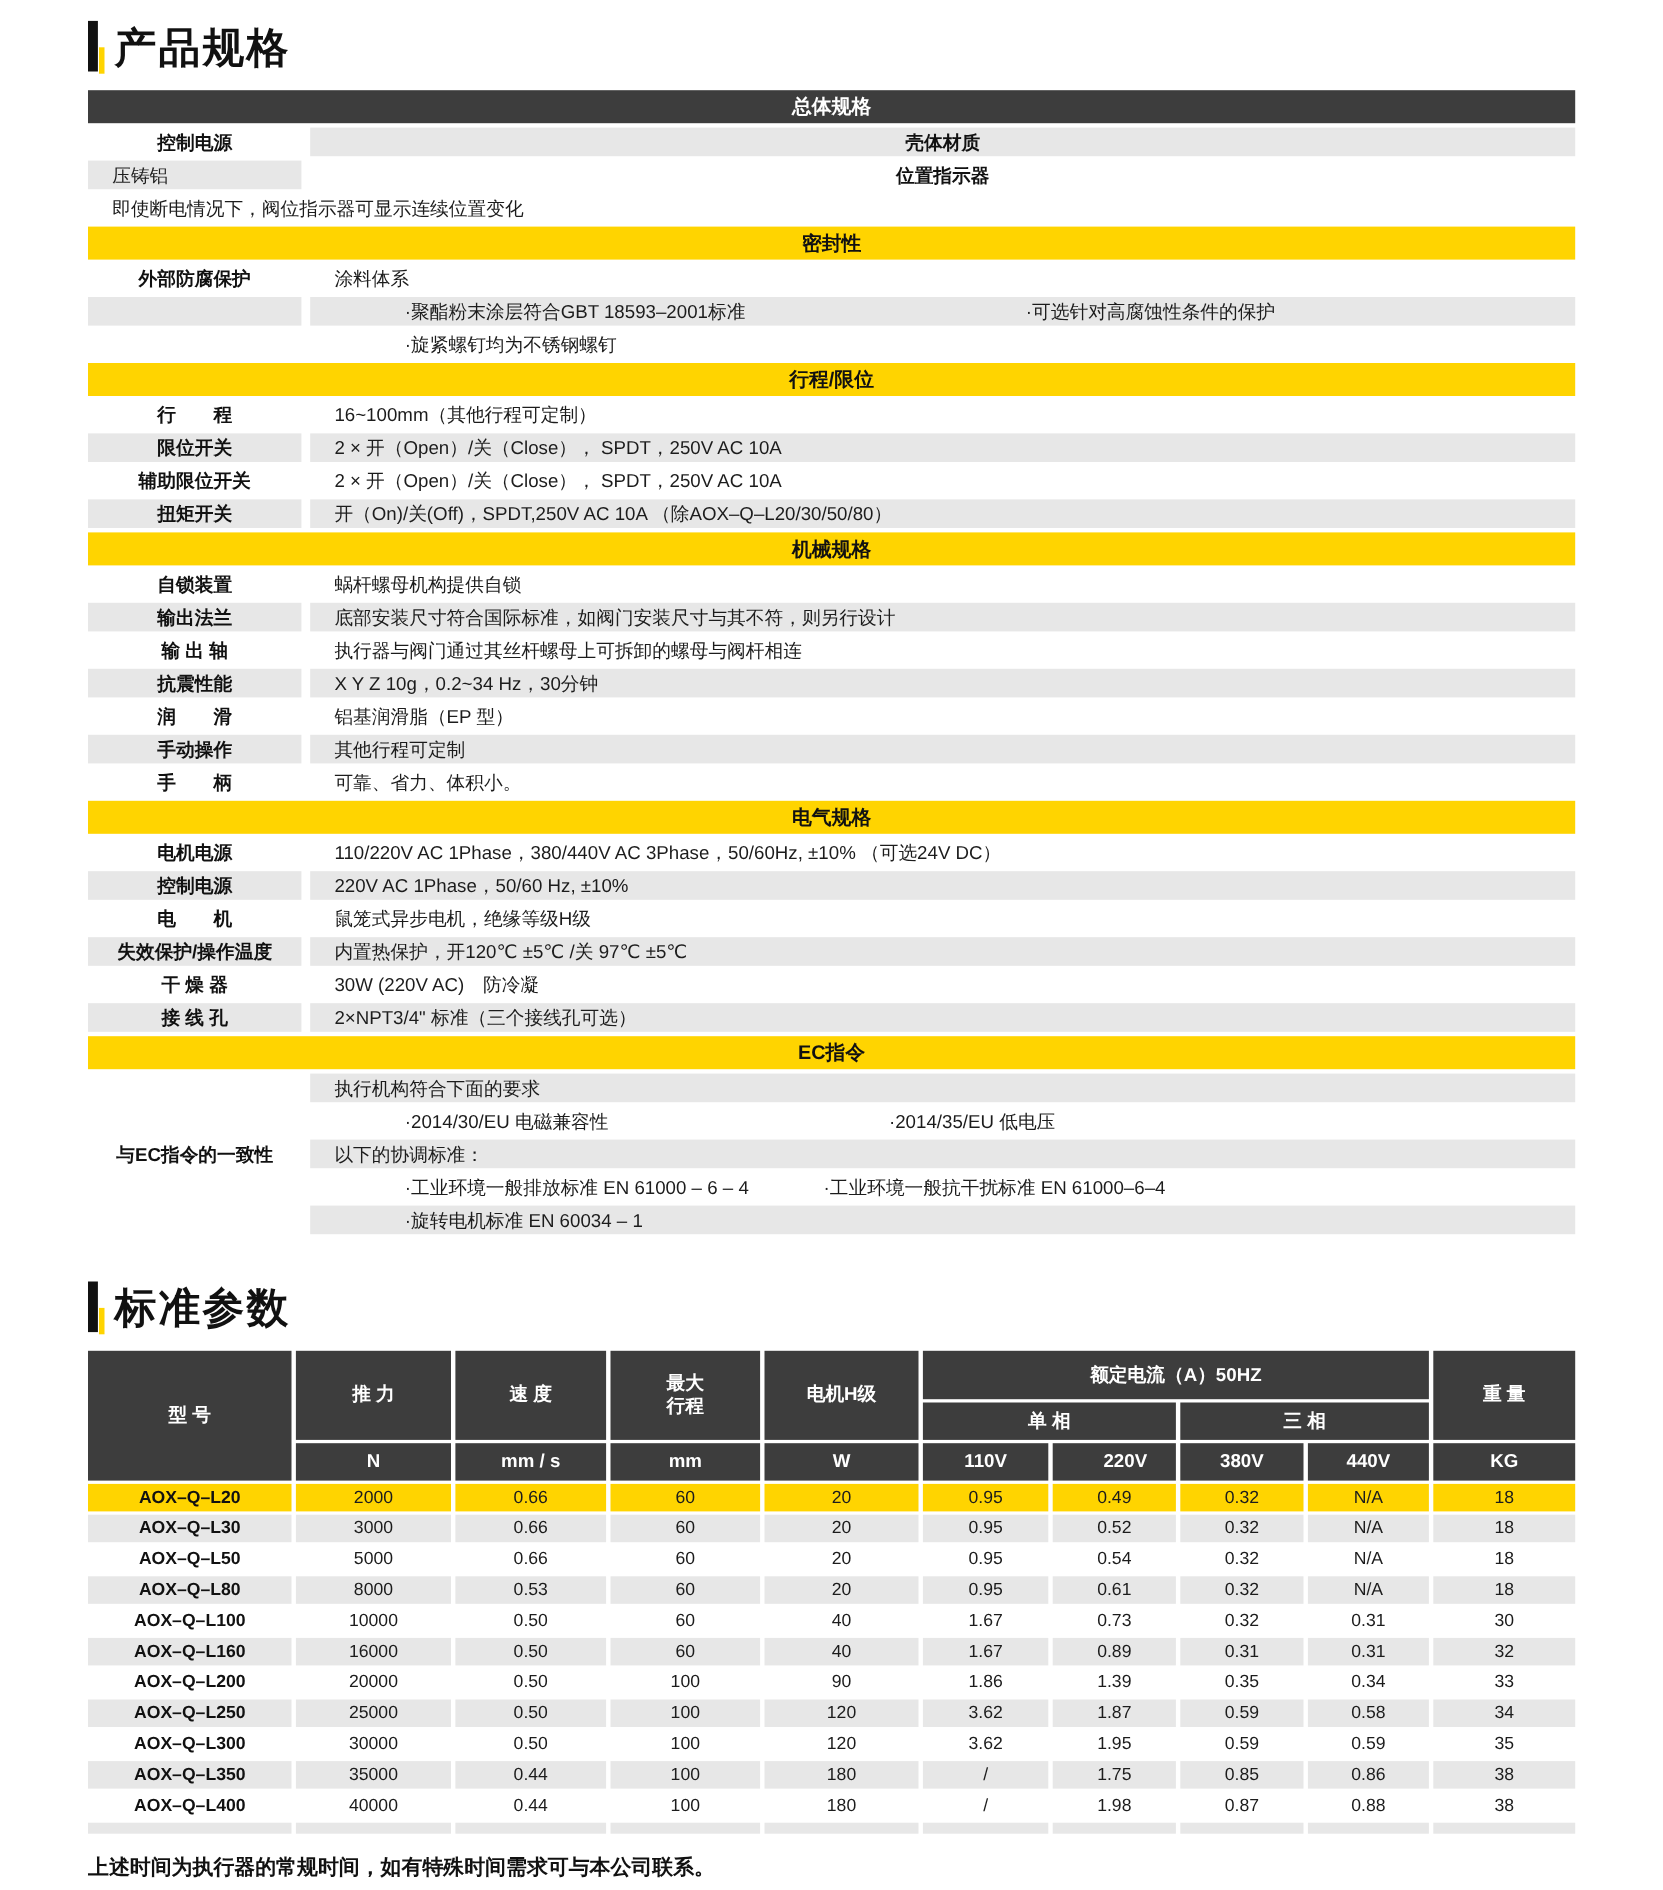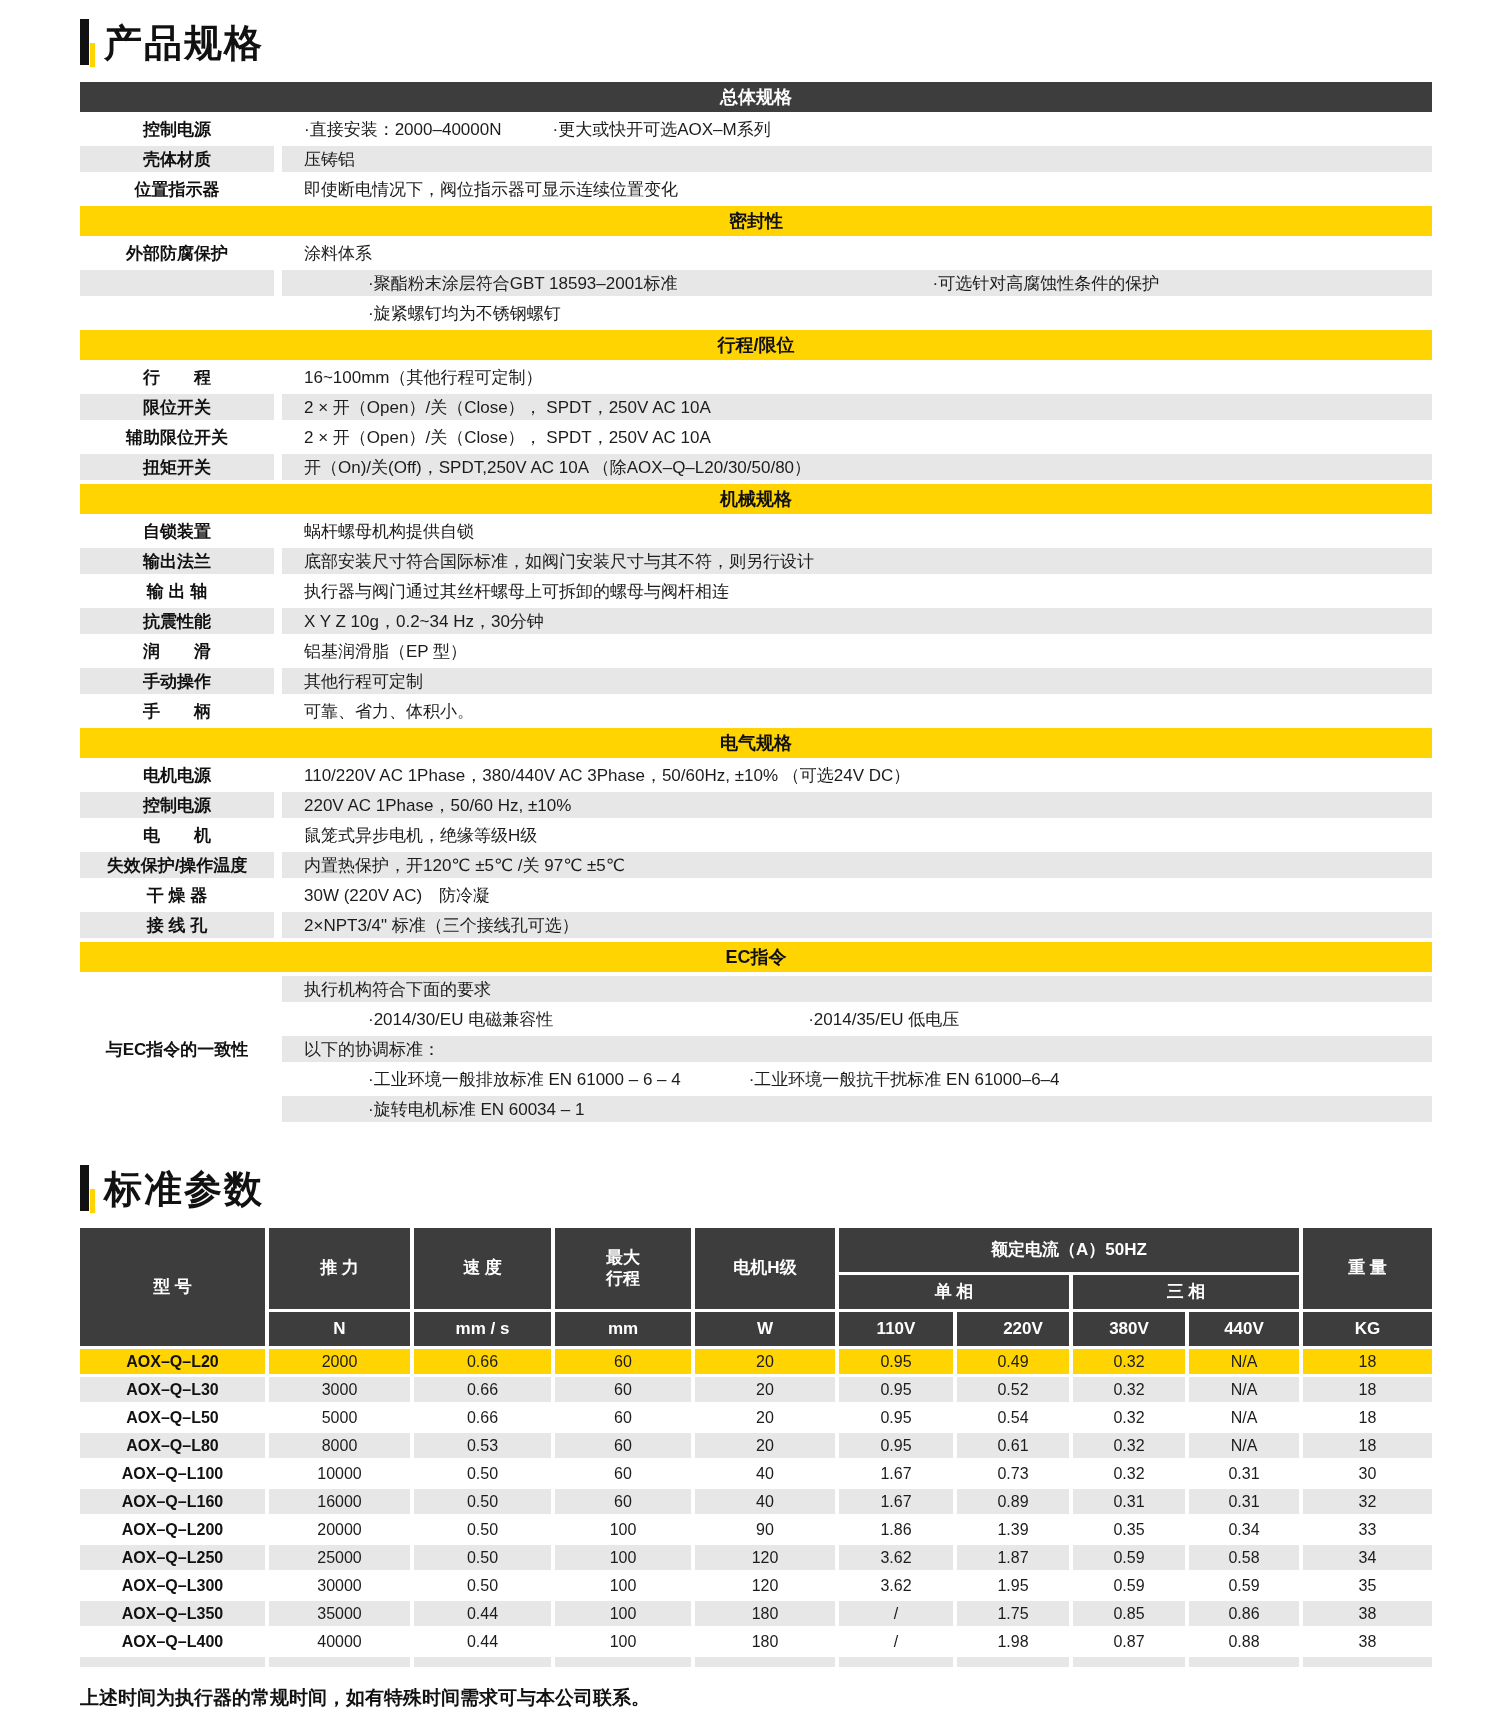--- a/index.html
+++ b/index.html
@@ -86,21 +86,20 @@
   <span class="marker">
     <span class="mk-black"></span>
     <span class="mk-yellow"></span>
   </span>
   <h1>产品规格</h1>
 </div>
 
 <div class="spec-table" id="spec-table">
     <div class="sec-bar sec-dark">总体规格</div>
     <div class="spec-label">控制电源</div>
-    <div class="spec-value">·直接安装：2000–40000N　　　·更大或快开可选AOX–M系列</div>
     <div class="spec-label shade">壳体材质</div>
     <div class="spec-value shade">压铸铝</div>
     <div class="spec-label">位置指示器</div>
     <div class="spec-value">即使断电情况下，阀位指示器可显示连续位置变化</div>
     <div class="sec-bar sec-yellow">密封性</div>
     <div class="spec-label">外部防腐保护</div>
     <div class="spec-value">涂料体系</div>
     <div class="spec-label shade"></div>
     <div class="spec-value shade indent">·聚酯粉末涂层符合GBT 18593–2001标准　　　　　　　　　　　　　　　·可选针对高腐蚀性条件的保护</div>
     <div class="spec-label"></div>

